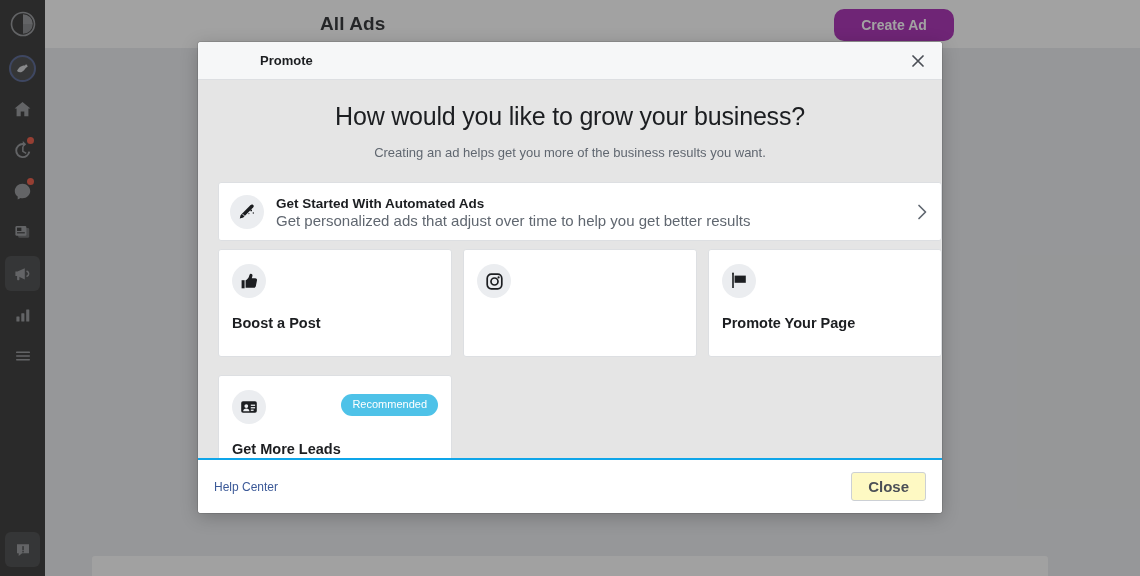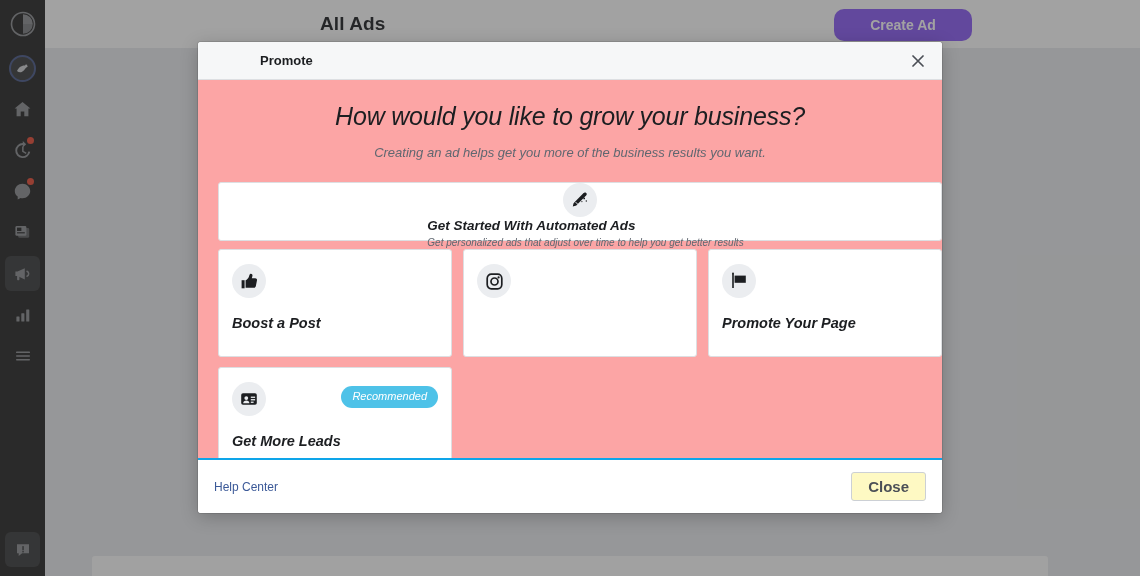--- a/index.html
+++ b/index.html
@@ -19,22 +19,22 @@
     position: absolute; left: 45px; top: 0; right: 0; height: 48px;
     background: #ffffff;
   }
   #bg-title {
     position: absolute; left: 275px; top: 13px;
     font-size: 19px; font-weight: bold; color: #1c1e21;
     letter-spacing: .1px;
   }
   #bg-create-ad {
     position: absolute; left: 789px; top: 9px;
-    width: 138px; height: 32px; border-radius: 10px;
-    background: #8b5cf6;
+    width: 120px; height: 32px; border-radius: 10px;
+    background: #a21caf;
     color: #fff; font-size: 14px; font-weight: bold;
     display: flex; align-items: center; justify-content: center;
     border: none; cursor: pointer;
   }
   #bg-body-card {
     position: absolute; left: 92px; top: 556px; right: 92px; bottom: 0;
     background: #fdfdfd;
     border-radius: 3px 3px 0 0;
   }
 
@@ -101,24 +101,23 @@
   #modal-title { font-size: 13px; font-weight: bold; color: #1c1e21; padding-left: 48px; }
   #modal-close {
     position: absolute; right: 14px; top: 50%; transform: translateY(-50%);
     width: 20px; height: 20px; cursor: pointer;
     display: flex; align-items: center; justify-content: center;
     background: none; border: none;
   }
 
   #modal-body {
     flex: 1 1 auto;
-    background: #fca5a5;
+    background: #e5e5e5;
     padding: 22px 10px 0;
     overflow: hidden;
-    font-style: italic;
   }
   #headline {
     text-align: center;
     font-size: 25px; color: #1c1e21; font-weight: normal;
     letter-spacing: -.2px;
   }
   #subhead {
     text-align: center;
     margin-top: 14px;
     font-size: 13px; color: #606770;
@@ -132,43 +131,42 @@
   
   #featured {
     background: #fff;
     border: 1px solid #dddfe2;
     border-radius: 3px;
     height: 59px;
     display: flex; align-items: center;
     padding: 0 12px 0 11px;
     cursor: pointer;
     position: relative;
-    flex-direction: column;
   }
   .circ {
     width: 34px; height: 34px; border-radius: 50%;
     background: #ebedf0;
     display: flex; align-items: center; justify-content: center;
     flex: 0 0 34px;
   }
   #featured-text { margin-left: 12px; }
   #featured-title {
     font-size: 13.5px; font-weight: bold; color: #1c1e21;
     line-height: 17px;
   }
   #featured-sub {
-    font-size: 10px; color: #606770; line-height: 17px; margin-top: 0; text-align: center;
+    font-size: 15px; color: #606770; line-height: 17px; margin-top: 0; text-align: center;
   }
   #featured-chevron { margin-left: auto; display: flex; align-items: center; }
 
   #cards {
     margin-top: 8px;
     display: grid;
     grid-template-columns: repeat(3, 234px);
-    gap: 10px 11px;
+    gap: 18px 11px;
   }
   .card {
     background: #fff;
     border: 1px solid #dddfe2;
     border-radius: 3px;
     height: 108px;
     padding: 14px 13px 0;
     position: relative;
     cursor: pointer;
   }

